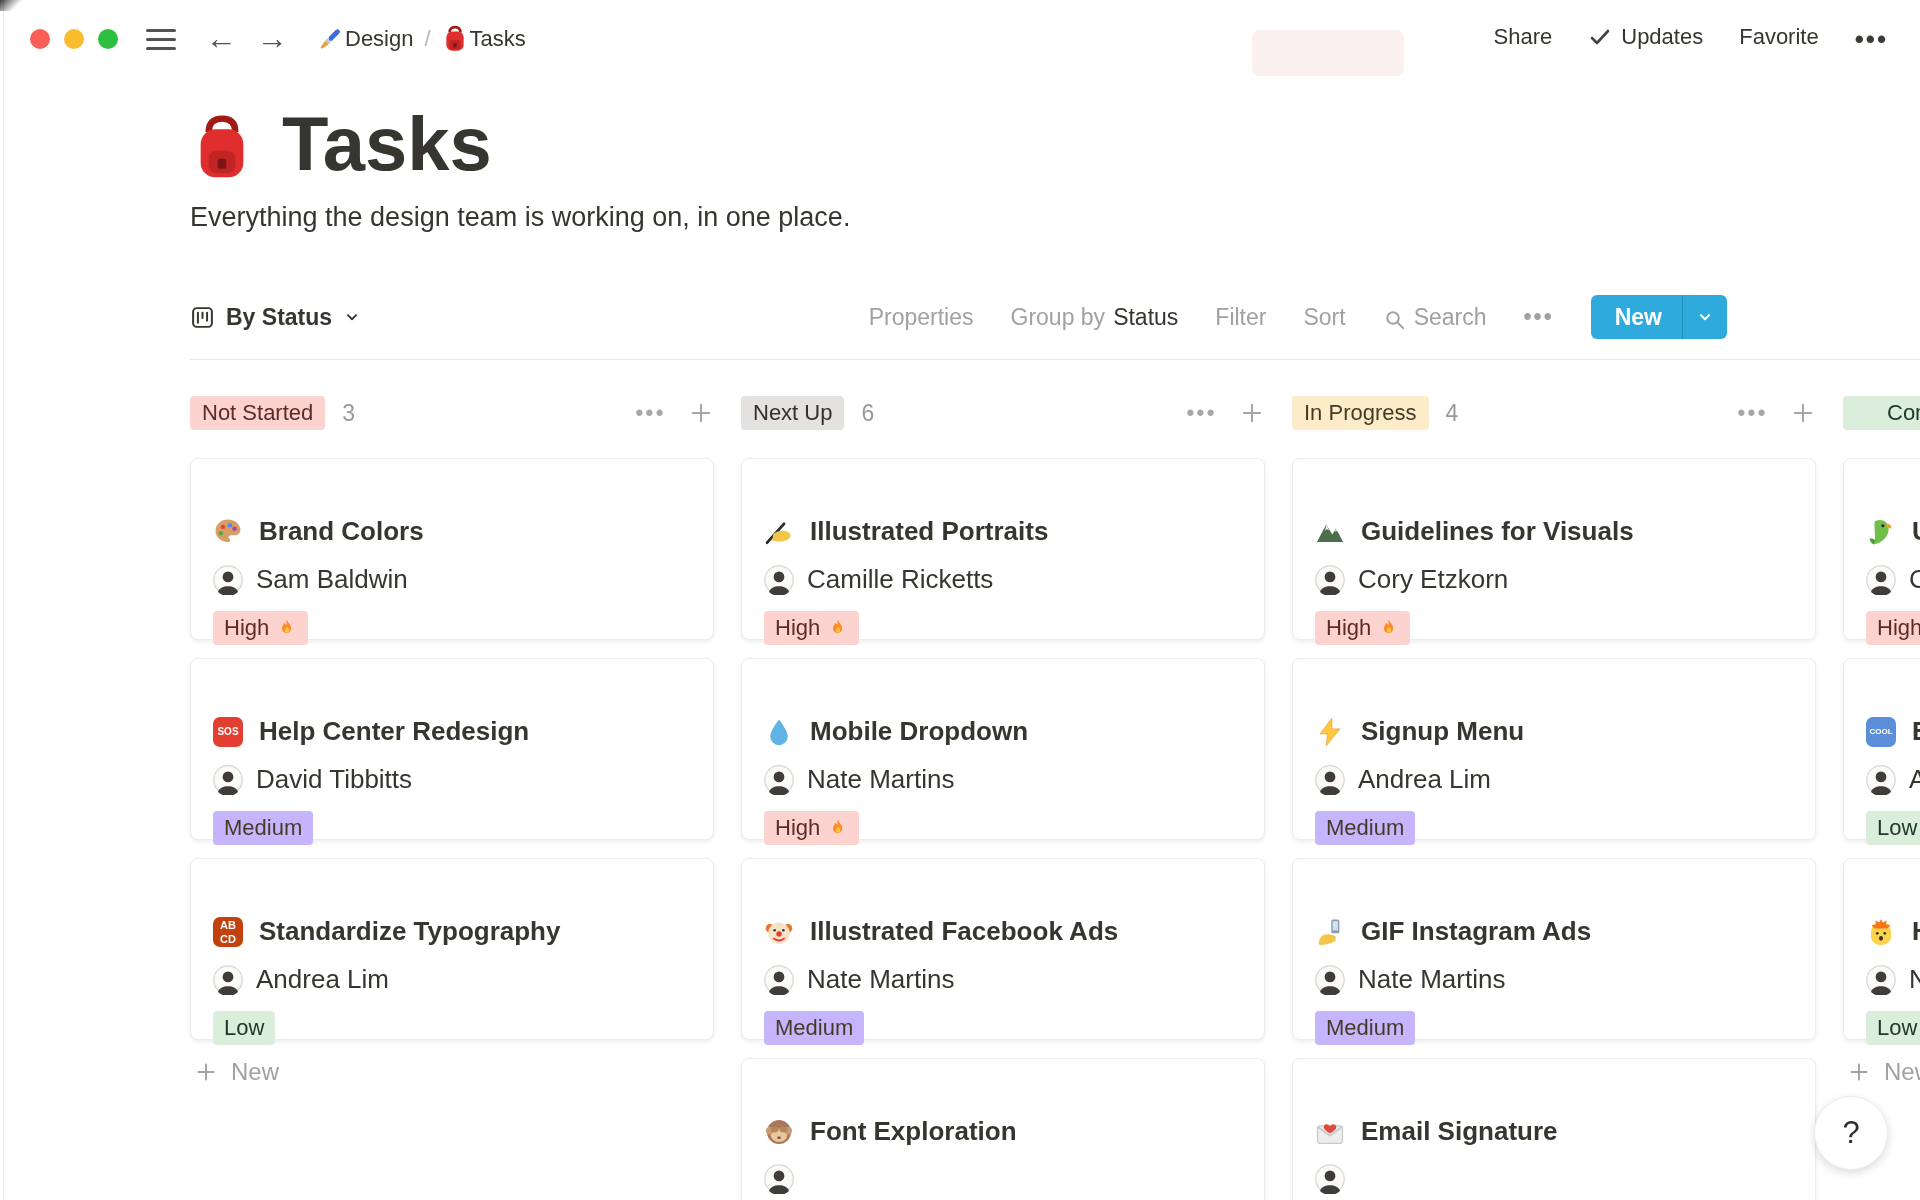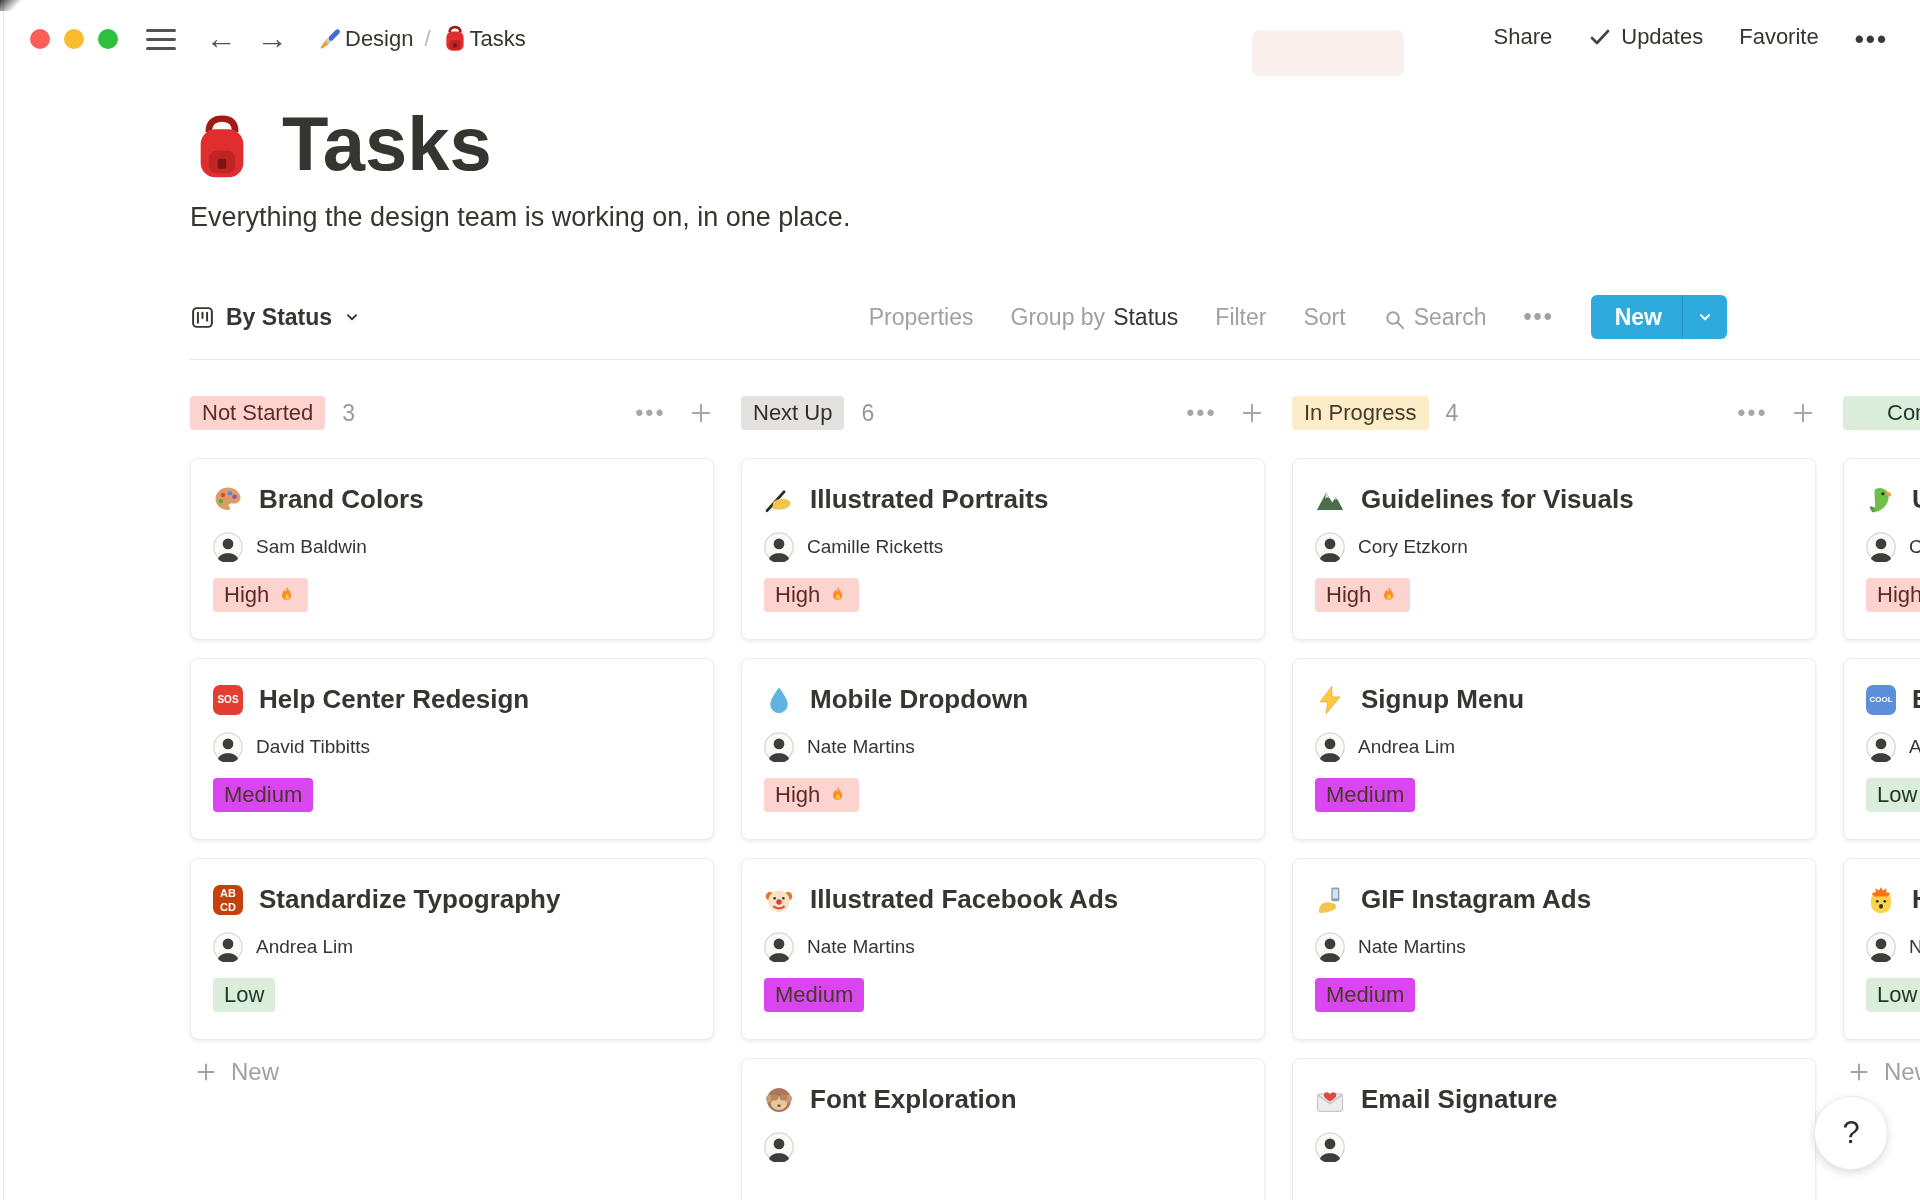--- a/index.html
+++ b/index.html
@@ -55,27 +55,27 @@
   .cb-yellow { background:#FDECC8; color:#453A26; }
   .cb-green  { background:#DBEDDB; color:#1C3829;padding-left:44px; }
   .col-count { margin-left:17px; font-size:23px; color:#9B9995; }
   .col-icons { margin-left:auto; display:flex; align-items:center; gap:22px; }
   .col-dots { color:#A9A7A3; font-size:22px; letter-spacing:2.5px; font-weight:700; cursor:pointer; }
   .plus-icon { cursor:pointer; display:flex; }
 
   .card { background:#fff; border:1px solid #EDECE9; border-radius:8px;
     box-shadow:0 2px 4px rgba(15,15,15,0.07); padding:25px 22px 26px; margin-bottom:18px;
     height:182px; cursor:pointer; }
-  .card-title { display:flex; align-items:center; gap:16px; font-size:26px; font-weight:600; }
-  .card-assignee { display:flex; align-items:center; gap:13px; margin-top:17px; font-size:19px; }
+  .card-title { display:flex; align-items:center; gap:16px; font-size:26px; font-weight:600;margin-top:32px; }
+  .card-assignee { display:flex; align-items:center; gap:13px; margin-top:17px; font-size:26px; }
   .av { width:30px; height:30px; flex:none; }
   .prio { display:inline-flex; align-items:center; gap:8px; margin-top:16px;
     font-size:22px; padding:4px 11px; border-radius:4px; }
   .p-high { background:#FDD3D0; color:#5D2A25; }
-  .p-med  { background:#d946ef; color:#453A26; }
+  .p-med  { background:#c4b5fd; color:#453A26; }
   .p-low  { background:#DBEDDB; color:#1C3829; }
 
   .col-footer { display:flex; align-items:center; gap:13px; margin-top:14px; padding-left:4px;
     font-size:24px; color:#A3A19D; cursor:pointer; }
 
   
   .esq { display:inline-flex; align-items:center; justify-content:center; width:30px; height:30px;
     border-radius:7px; color:#fff; font-weight:700; flex:none; text-align:center; }
   .e-sos  { background:#E33E32; font-size:10px; }
   .e-abcd { background:#c2410c; font-size:11px; line-height:14px; }

